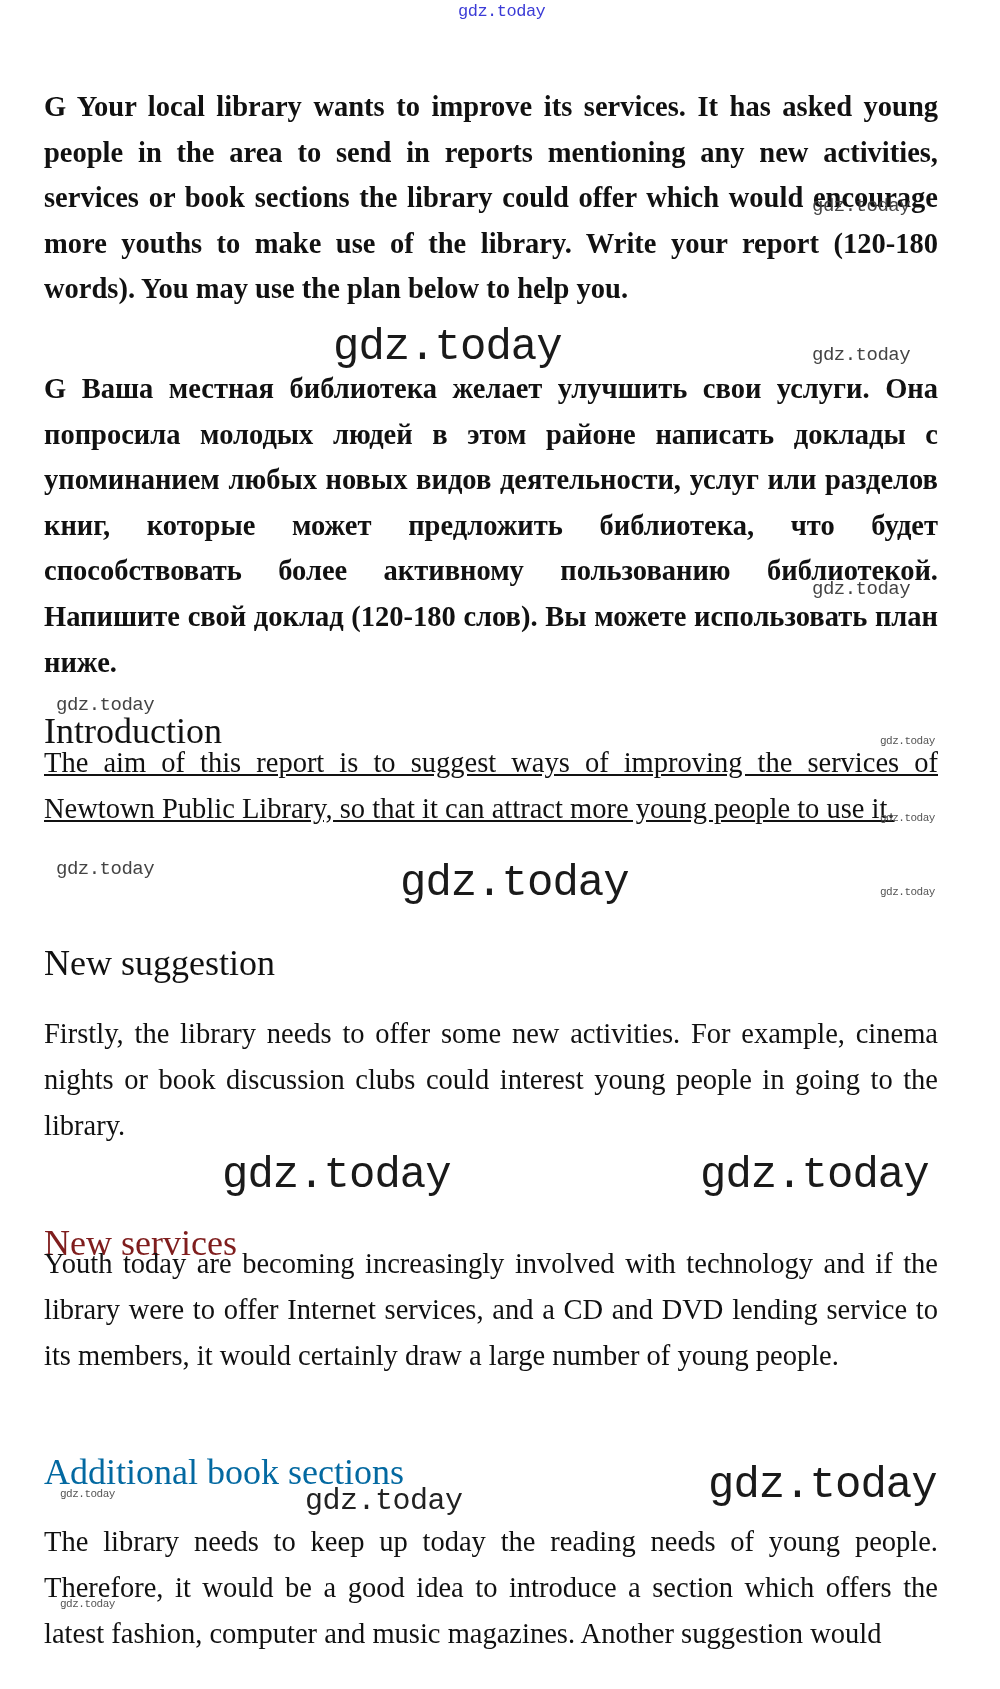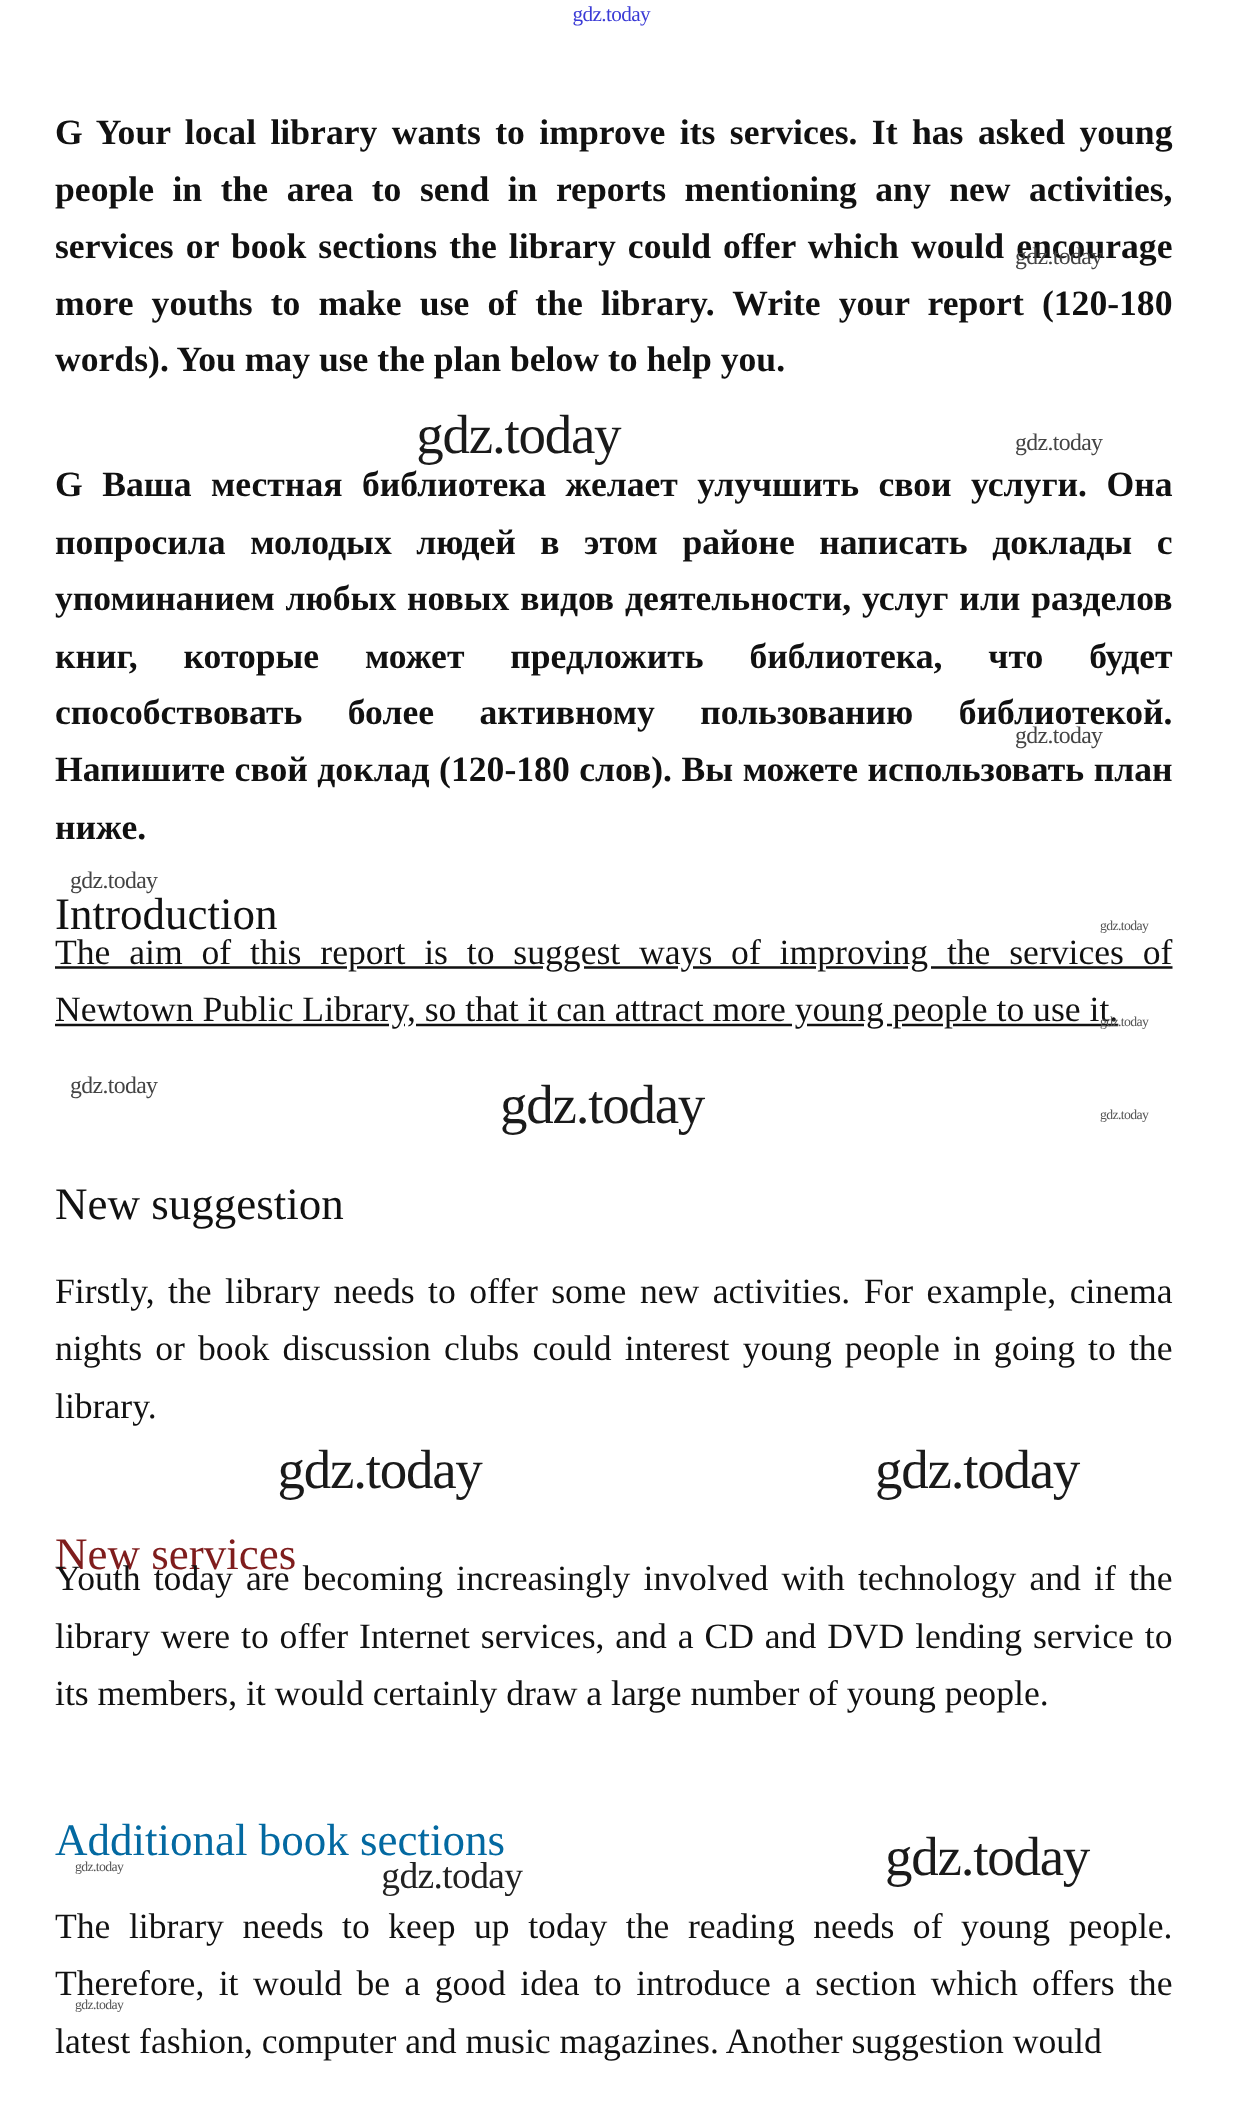--- a/index.html
+++ b/index.html
@@ -1,21 +1,21 @@
 <!DOCTYPE html>
 <html><head>
 <meta charset="utf-8">
 <style>
   html, body { margin:0; padding:0; background:#ffffff; }
   body { width:1000px; height:1689px; position:relative; overflow:hidden; }
   .blk { position:absolute; left:44px; width:894px; color:#111; }
   .task { font-family:"Liberation Serif", serif; font-weight:bold; font-size:28.5px; line-height:45.6px; text-align:justify; text-align-last:left; }
   .head { font-family:"Liberation Serif", serif; font-size:36px; line-height:34px; }
   .para { font-family:"Liberation Serif", serif; font-size:28.5px; line-height:45.8px; text-align:justify; text-align-last:left; }
-  .wm { position:absolute; font-family:Liberation Serif, serif; font-weight:200; color:#222; white-space:nowrap; letter-spacing:-0.5px; }
+  .wm { position:absolute; font-family:Liberation Mono, monospace; font-weight:200; color:#222; white-space:nowrap; letter-spacing:-0.5px; }
   .wm.xl { font-size:44px; color:#1a1a1a; font-weight:300; letter-spacing:-1px; }
   .wm.md { font-size:30px; color:#222; }
   .wm.sm { font-size:19px; color:#444; }
   .wm.xs { font-size:11px; color:#555; }
   .wm.top { font-size:17px; color:#3b3bd6; }
 </style>
 </head>
 <body>
 
 <div class="wm top" style="left:458px; top:2px;">gdz.today</div>

